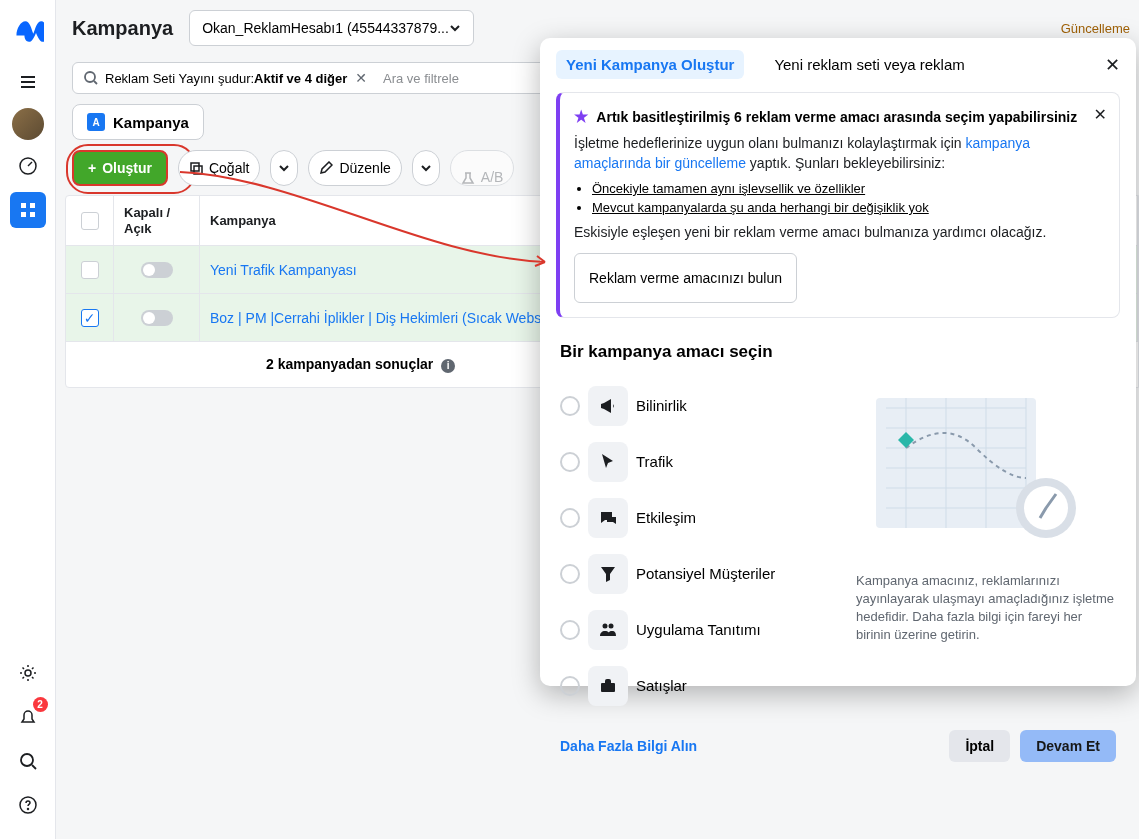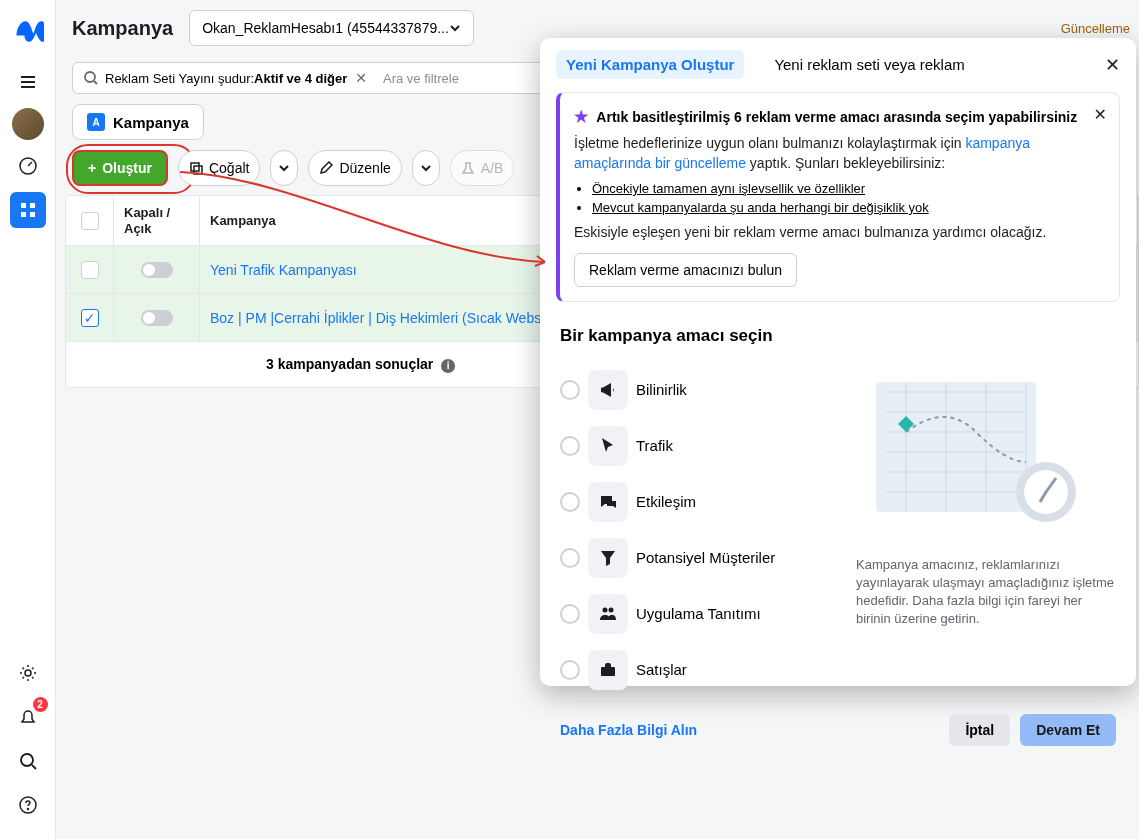--- a/index.html
+++ b/index.html
@@ -230,20 +230,21 @@
       border-radius:18px;
       height:36px;
       padding:0 10px;
       display:flex;align-items:center;gap:6px;
       font-size:14px;
       cursor:pointer;
     }
     .btn-ghost.disabled {
       opacity:.6;
       cursor:default;
+      align-items:flex-end;
     }
     .table {
       position:absolute;
       left:65px;
       top:195px;
       right:0;
       background:#fff;
       border:1px solid #e4e6eb;
       border-radius:4px 0 0 4px;
     }
@@ -335,21 +336,21 @@
     }
     .info-title-row{display:flex;gap:8px;align-items:center;font-weight:700;font-size:14px;margin-bottom:8px;}
     .star{color:#7e3ff2;font-size:16px;}
     .info-text{font-size:14px;color:#1c1e21;line-height:1.4;}
     .info-list{margin:8px 0 8px 18px;font-size:13px;text-decoration:underline;}
     .info-list li{margin-bottom:4px;}
     .info-close{position:absolute;top:12px;right:12px;cursor:pointer;font-size:16px;color:#1c1e21;}
     .info-btn{
       margin-top:10px;
       display:inline-block;
-      border:1px solid #ccd0d5;border-radius:6px;padding:8px 14px;font-size:14px;background:#fff;cursor:pointer;
+      border:1px solid #ccd0d5;border-radius:6px;padding:16px 14px;font-size:14px;background:#fff;cursor:pointer;
     }
     .section-title{
       font-size:17px;font-weight:700;margin:8px 20px 16px;
     }
     .objective-area{
       display:flex;gap:20px;padding:0 20px;
     }
     .obj-list{flex:1;}
     .obj-item{
       display:flex;align-items:center;gap:8px;
@@ -549,21 +550,21 @@
         <span class="chk checked">✓</span>
       </div>
     <div class="col-tog">
         <span class="toggle"></span>
       </div>
     <div class="col-name">
         <span class="link">Boz | PM |Cerrahi İplikler | Diş Hekimleri (Sıcak Websit</span>
       </div>
   </div>
   <div class="summary-row">
-    <span>3 kampanyadan sonuçlar</span>
+    <span>2 kampanyadan sonuçlar</span>
     <span class="info-icon">i</span>
   </div>
 </div>
 
 <div class="modal">
   <div class="modal-tabs">
     <span class="mtab active">Yeni Kampanya Oluştur</span>
     <span class="mtab">Yeni reklam seti veya reklam</span>
     <span class="modal-close">✕</span>
   </div>

